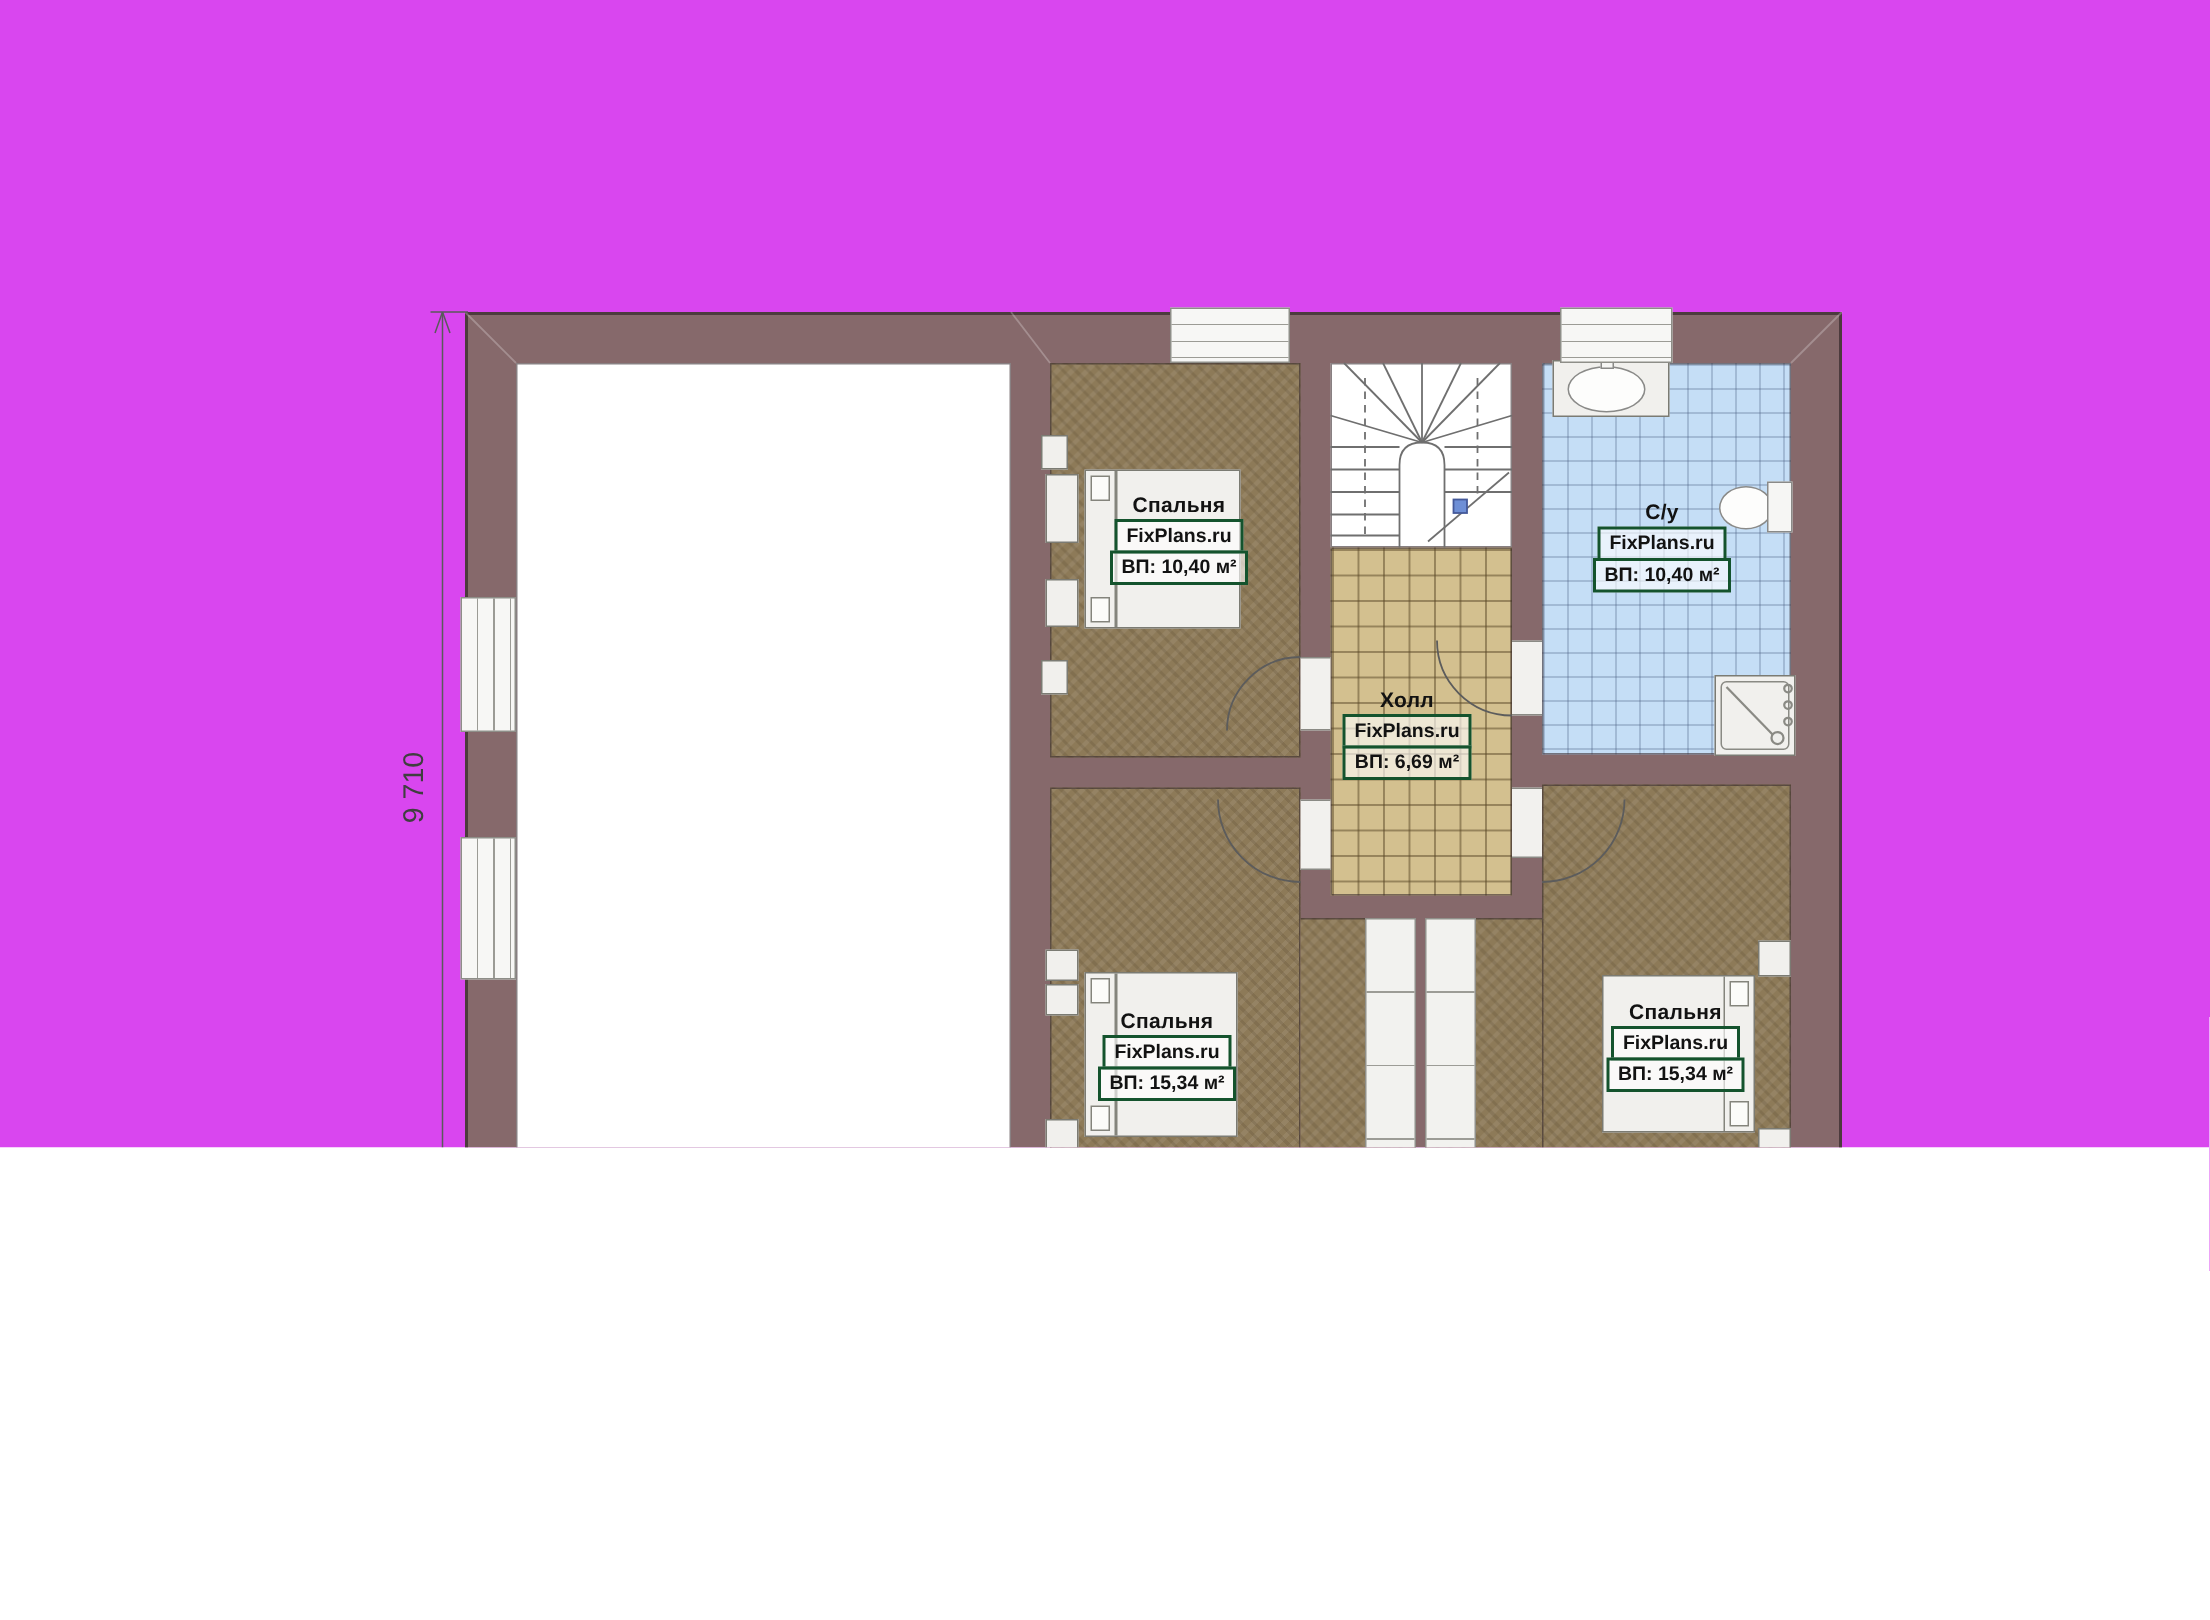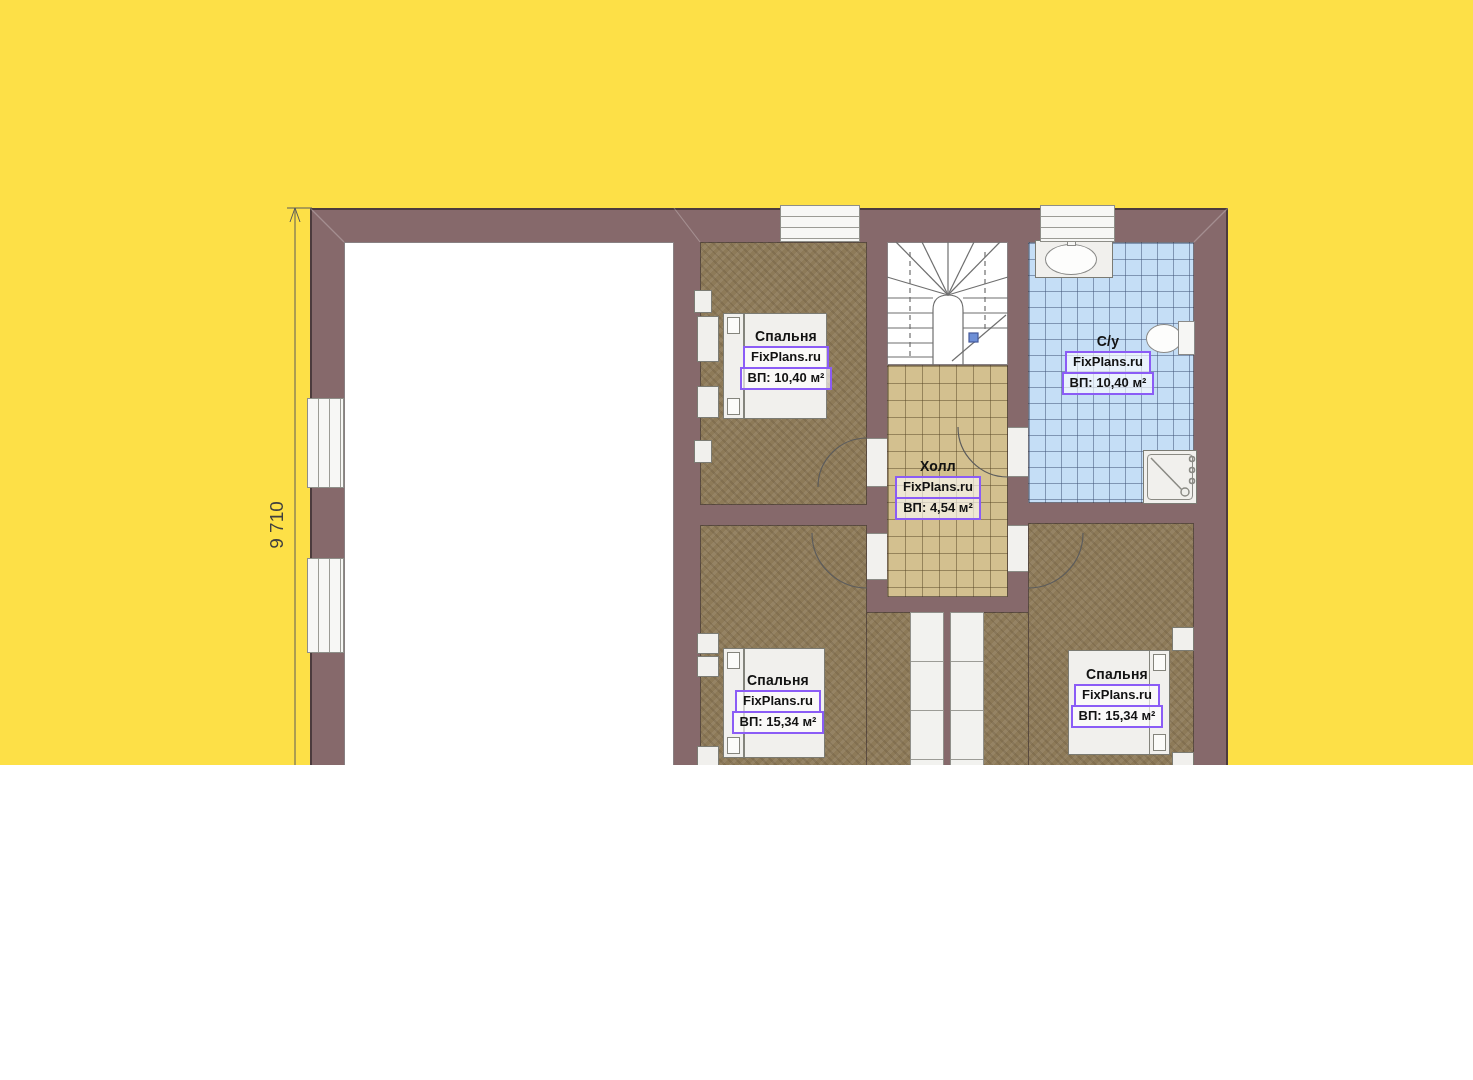--- a/index.html
+++ b/index.html
@@ -1,16 +1,16 @@
 <!DOCTYPE html>
 <html><head>
 <meta charset="utf-8">
 <style>
   html,body{margin:0;padding:0;background:#ffffff;}
-  #canvas{position:relative;width:1473px;height:765px;background:#fde047;overflow:hidden;
+  #canvas{position:relative;width:1473px;height:765px;background:#d946ef;overflow:hidden;
           font-family:"Liberation Sans",sans-serif;}
   .abs{position:absolute;box-sizing:border-box;}
   
   #plan-base{left:310px;top:208px;width:918px;height:637px;background:#86696b;
              border:2px solid #4c3b3d;}
   
   .floor{position:absolute;box-sizing:border-box;border:1px solid rgba(56,44,46,.6);z-index:2;}
   .whitefloor{background:#ffffff;}
   .bedfloor{background-color:#8d7a58;
     background-image:repeating-linear-gradient(45deg, rgba(50,38,20,.13) 0 2px, transparent 2px 6px),
@@ -33,21 +33,21 @@
   .furn{position:absolute;background:#f1f0ed;border:1.5px solid #7b7b73;z-index:3;box-sizing:border-box;}
   .pillow{position:absolute;background:#fbfbf9;border:1px solid #84847c;box-sizing:border-box;}
   .bedline{position:absolute;background:#84847c;}
   .wardrobe{position:absolute;background:#f2f2ef;border:1px solid #90908a;z-index:3;box-sizing:border-box;
     background-image:repeating-linear-gradient(to bottom, transparent 0 48px, #9c9c96 48px 49px);}
   .basin{position:absolute;background:#fdfdfc;border:1.5px solid #8a8a88;border-radius:50%;box-sizing:border-box;}
   .tank{position:absolute;background:#f6f6f4;border:1.5px solid #8a8a88;box-sizing:border-box;}
   
   .label-block{position:absolute;display:flex;flex-direction:column;align-items:center;z-index:30;color:#121212;}
   .room-name{font-weight:bold;font-size:14px;margin-bottom:2px;letter-spacing:.2px;}
-  .label-box{border:2px solid #8b5cf6;background:rgba(255,255,255,.62);font-weight:bold;
+  .label-box{border:2px solid #14532d;background:rgba(255,255,255,.62);font-weight:bold;
              font-size:13px;line-height:1.3;padding:1px 6px;white-space:nowrap;}
   .label-box + .label-box{margin-top:-2px;}
   
   .dim-text{position:absolute;color:#3f3f3f;font-size:19px;z-index:10;}
   #svg-overlay{position:absolute;left:0;top:0;width:1473px;height:1080px;z-index:8;pointer-events:none;}
 </style>
 </head>
 <body>
 
 <div id="canvas">
@@ -186,21 +186,21 @@
 
   <div class="label-block" style="left:1038px;top:333px;width:140px;">
     <div class="room-name">С/у</div>
     <div class="label-box"><span>FixPlans.ru</span></div>
     <div class="label-box"><span>ВП: 10,40 м²</span></div>
   </div>
 
   <div class="label-block" style="left:868px;top:458px;width:140px;">
     <div class="room-name">Холл</div>
     <div class="label-box"><span>FixPlans.ru</span></div>
-    <div class="label-box"><span>ВП: 4,54 м²</span></div>
+    <div class="label-box"><span>ВП: 6,69 м²</span></div>
   </div>
 
   <div class="label-block" style="left:708px;top:672px;width:140px;">
     <div class="room-name">Спальня</div>
     <div class="label-box"><span>FixPlans.ru</span></div>
     <div class="label-box"><span>ВП: 15,34 м²</span></div>
   </div>
 
   <div class="label-block" style="left:1047px;top:666px;width:140px;">
     <div class="room-name">Спальня</div>

